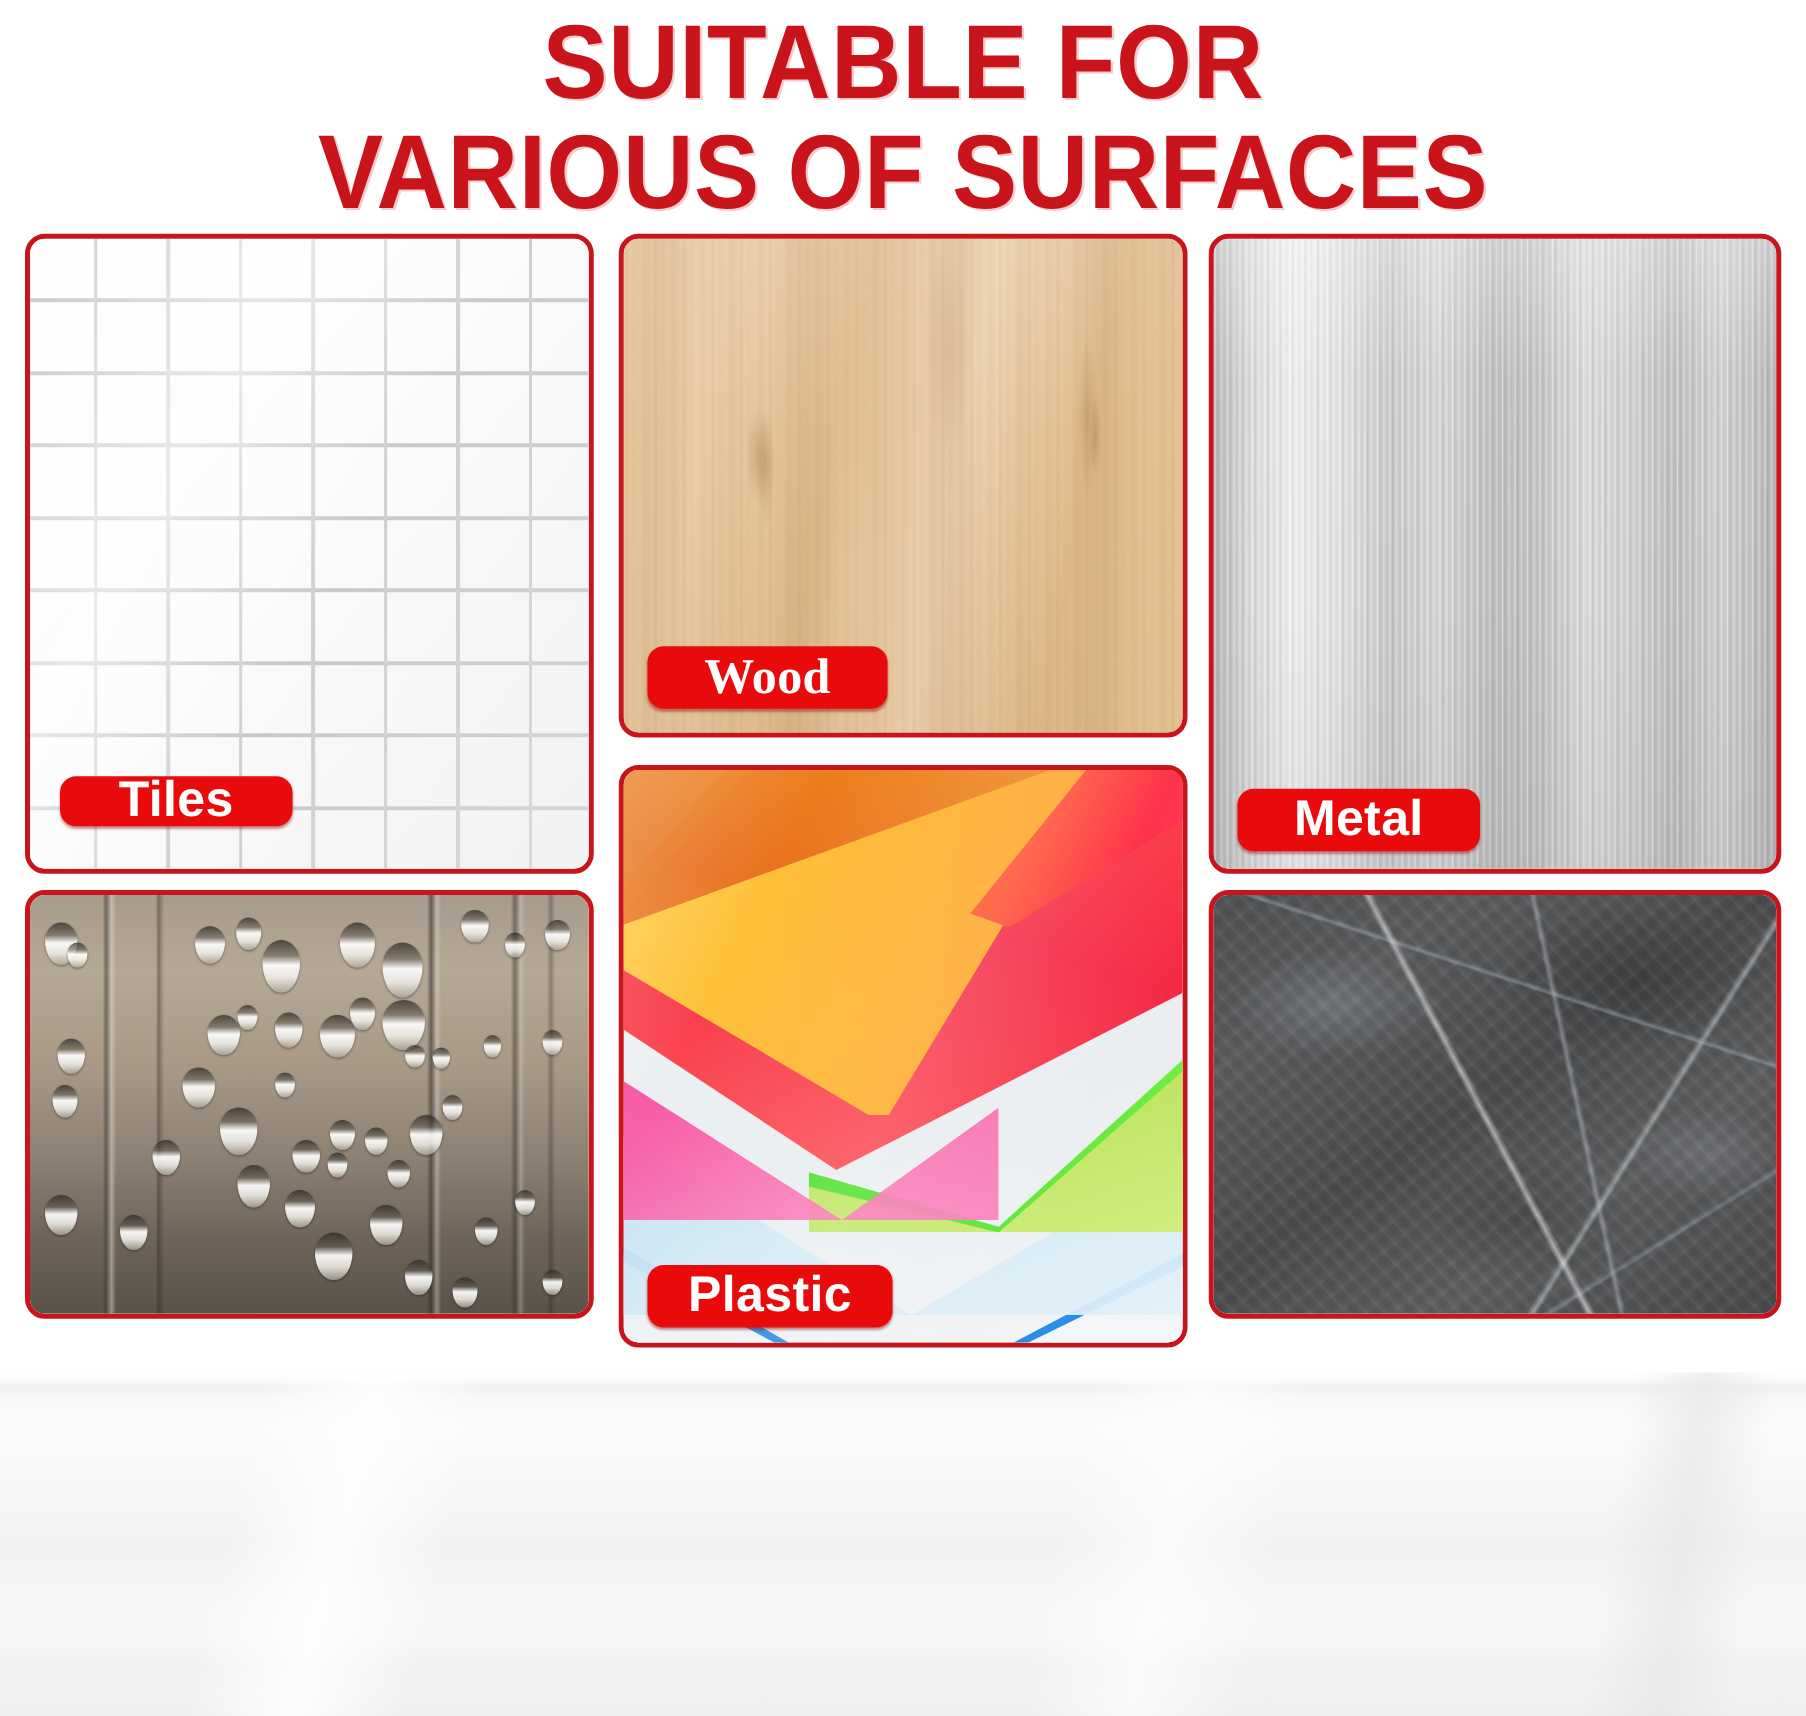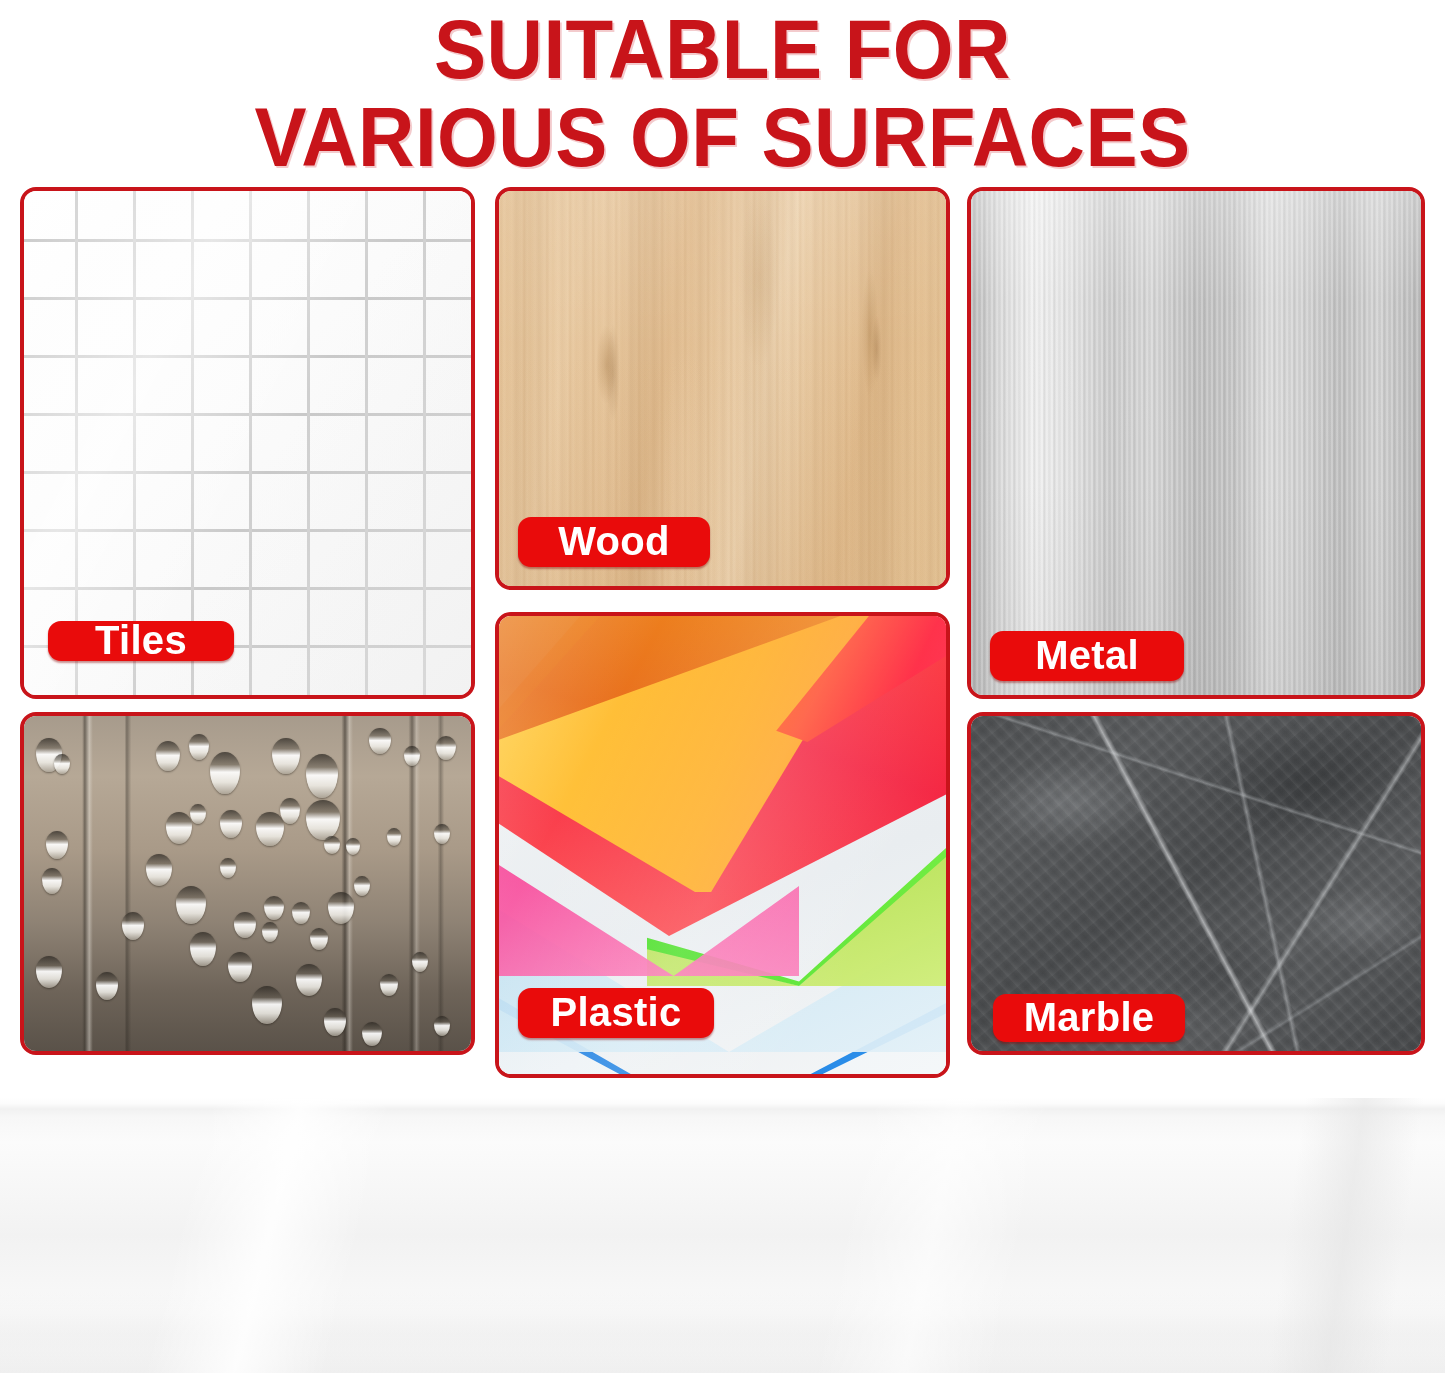--- a/index.html
+++ b/index.html
@@ -232,21 +232,21 @@
     <div class="tiles-sheen"></div>
   </div>
   <div class="badge" style="left:24px; bottom:34px; width:186px; height:40px;">Tiles</div>
 </div>
 
 <div class="panel" id="panel-wood">
   <div class="panel-surface wood-bg">
     <div class="wood-knots"></div>
     <div class="wood-sheen"></div>
   </div>
-  <div class="badge" style="left:19px; bottom:19px; width:192px; height:50px;">Wood</div>
+  <div class="badge" style="left:19px; bottom:19px; width:192px; height:50px;font-family:Liberation Serif, serif;">Wood</div>
 </div>
 
 <div class="panel" id="panel-metal">
   <div class="panel-surface metal-bg">
     <div class="metal-sheen"></div>
   </div>
   <div class="badge" style="left:19px; bottom:14px; width:194px; height:50px;">Metal</div>
 </div>
 
 <div class="panel" id="panel-glass">
@@ -343,26 +343,25 @@
          background:linear-gradient(110deg,#ffd34a 0%,#ffb02a 60%,#ff8c1a 100%);
          clip-path: polygon(100% 0%, 100% 4%, 58% 100%, 54% 100%, 0% 56%, 0% 50%);"></div>
 
     <div class="sheet" style="left:220px; top:-14px; width:260px; height:140px;
          background:linear-gradient(115deg,#ffe24a 0%,#ff5a2a 35%,#ff1f3a 70%,#ff4060 100%);
          clip-path: polygon(62% 0%, 100% 0%, 100% 24%, 34% 100%, 22% 92%);"></div>
 
     <div class="sheet" style="left:0; top:0; right:0; bottom:0;
          background:linear-gradient(118deg, rgba(255,255,255,0.22) 0%, rgba(255,255,255,0) 24%, rgba(255,255,255,0.16) 52%, rgba(255,255,255,0) 78%);"></div>
   </div>
-  <div class="badge" style="left:19px; bottom:36px; width:196px; height:50px;">Plastic</div>
+  <div class="badge" style="left:19px; bottom:12px; width:196px; height:50px;">Plastic</div>
 </div>
 
 <div class="panel" id="panel-marble">
   <div class="panel-surface marble-bg">
     <div class="marble-veins"></div>
     <div class="marble-grain"></div>
   </div>
-  <div class="badge" style="left:22px; bottom:9px; width:192px; height:48px;">Marble</div>
 </div>
 
 <div id="product-strip">
   <div class="strip-hilite"></div>
 </div>
 
 </body></html>

